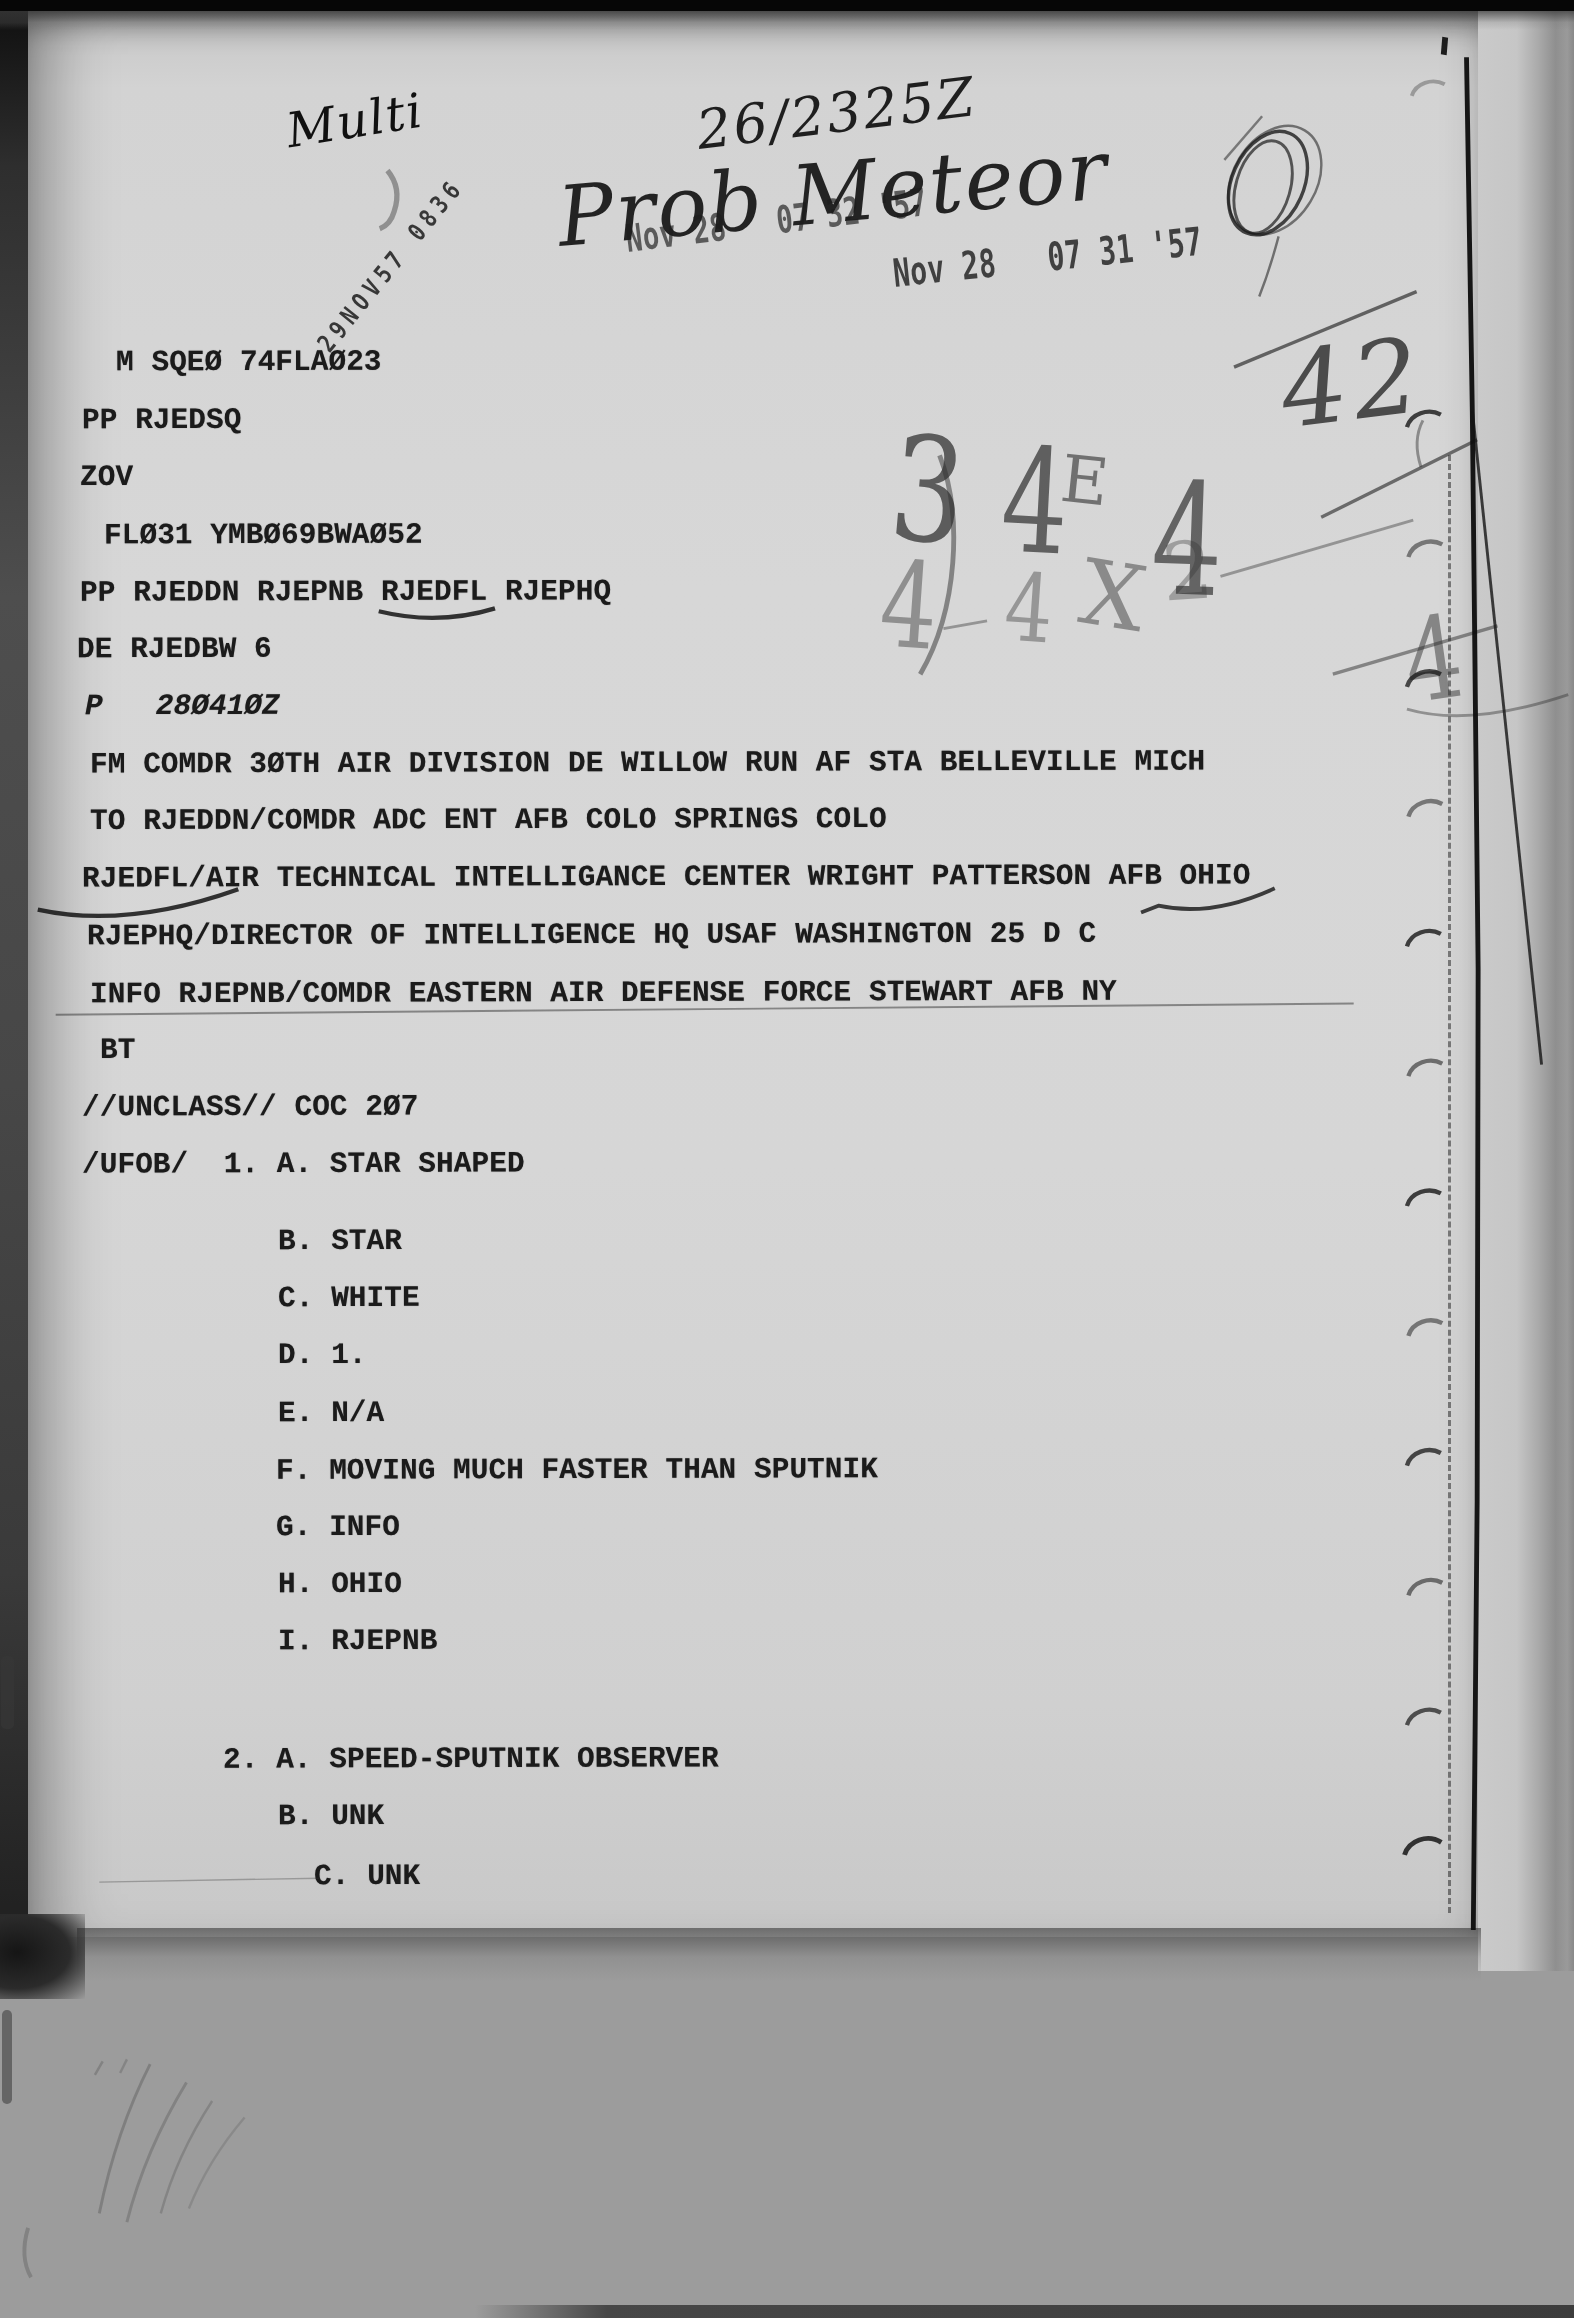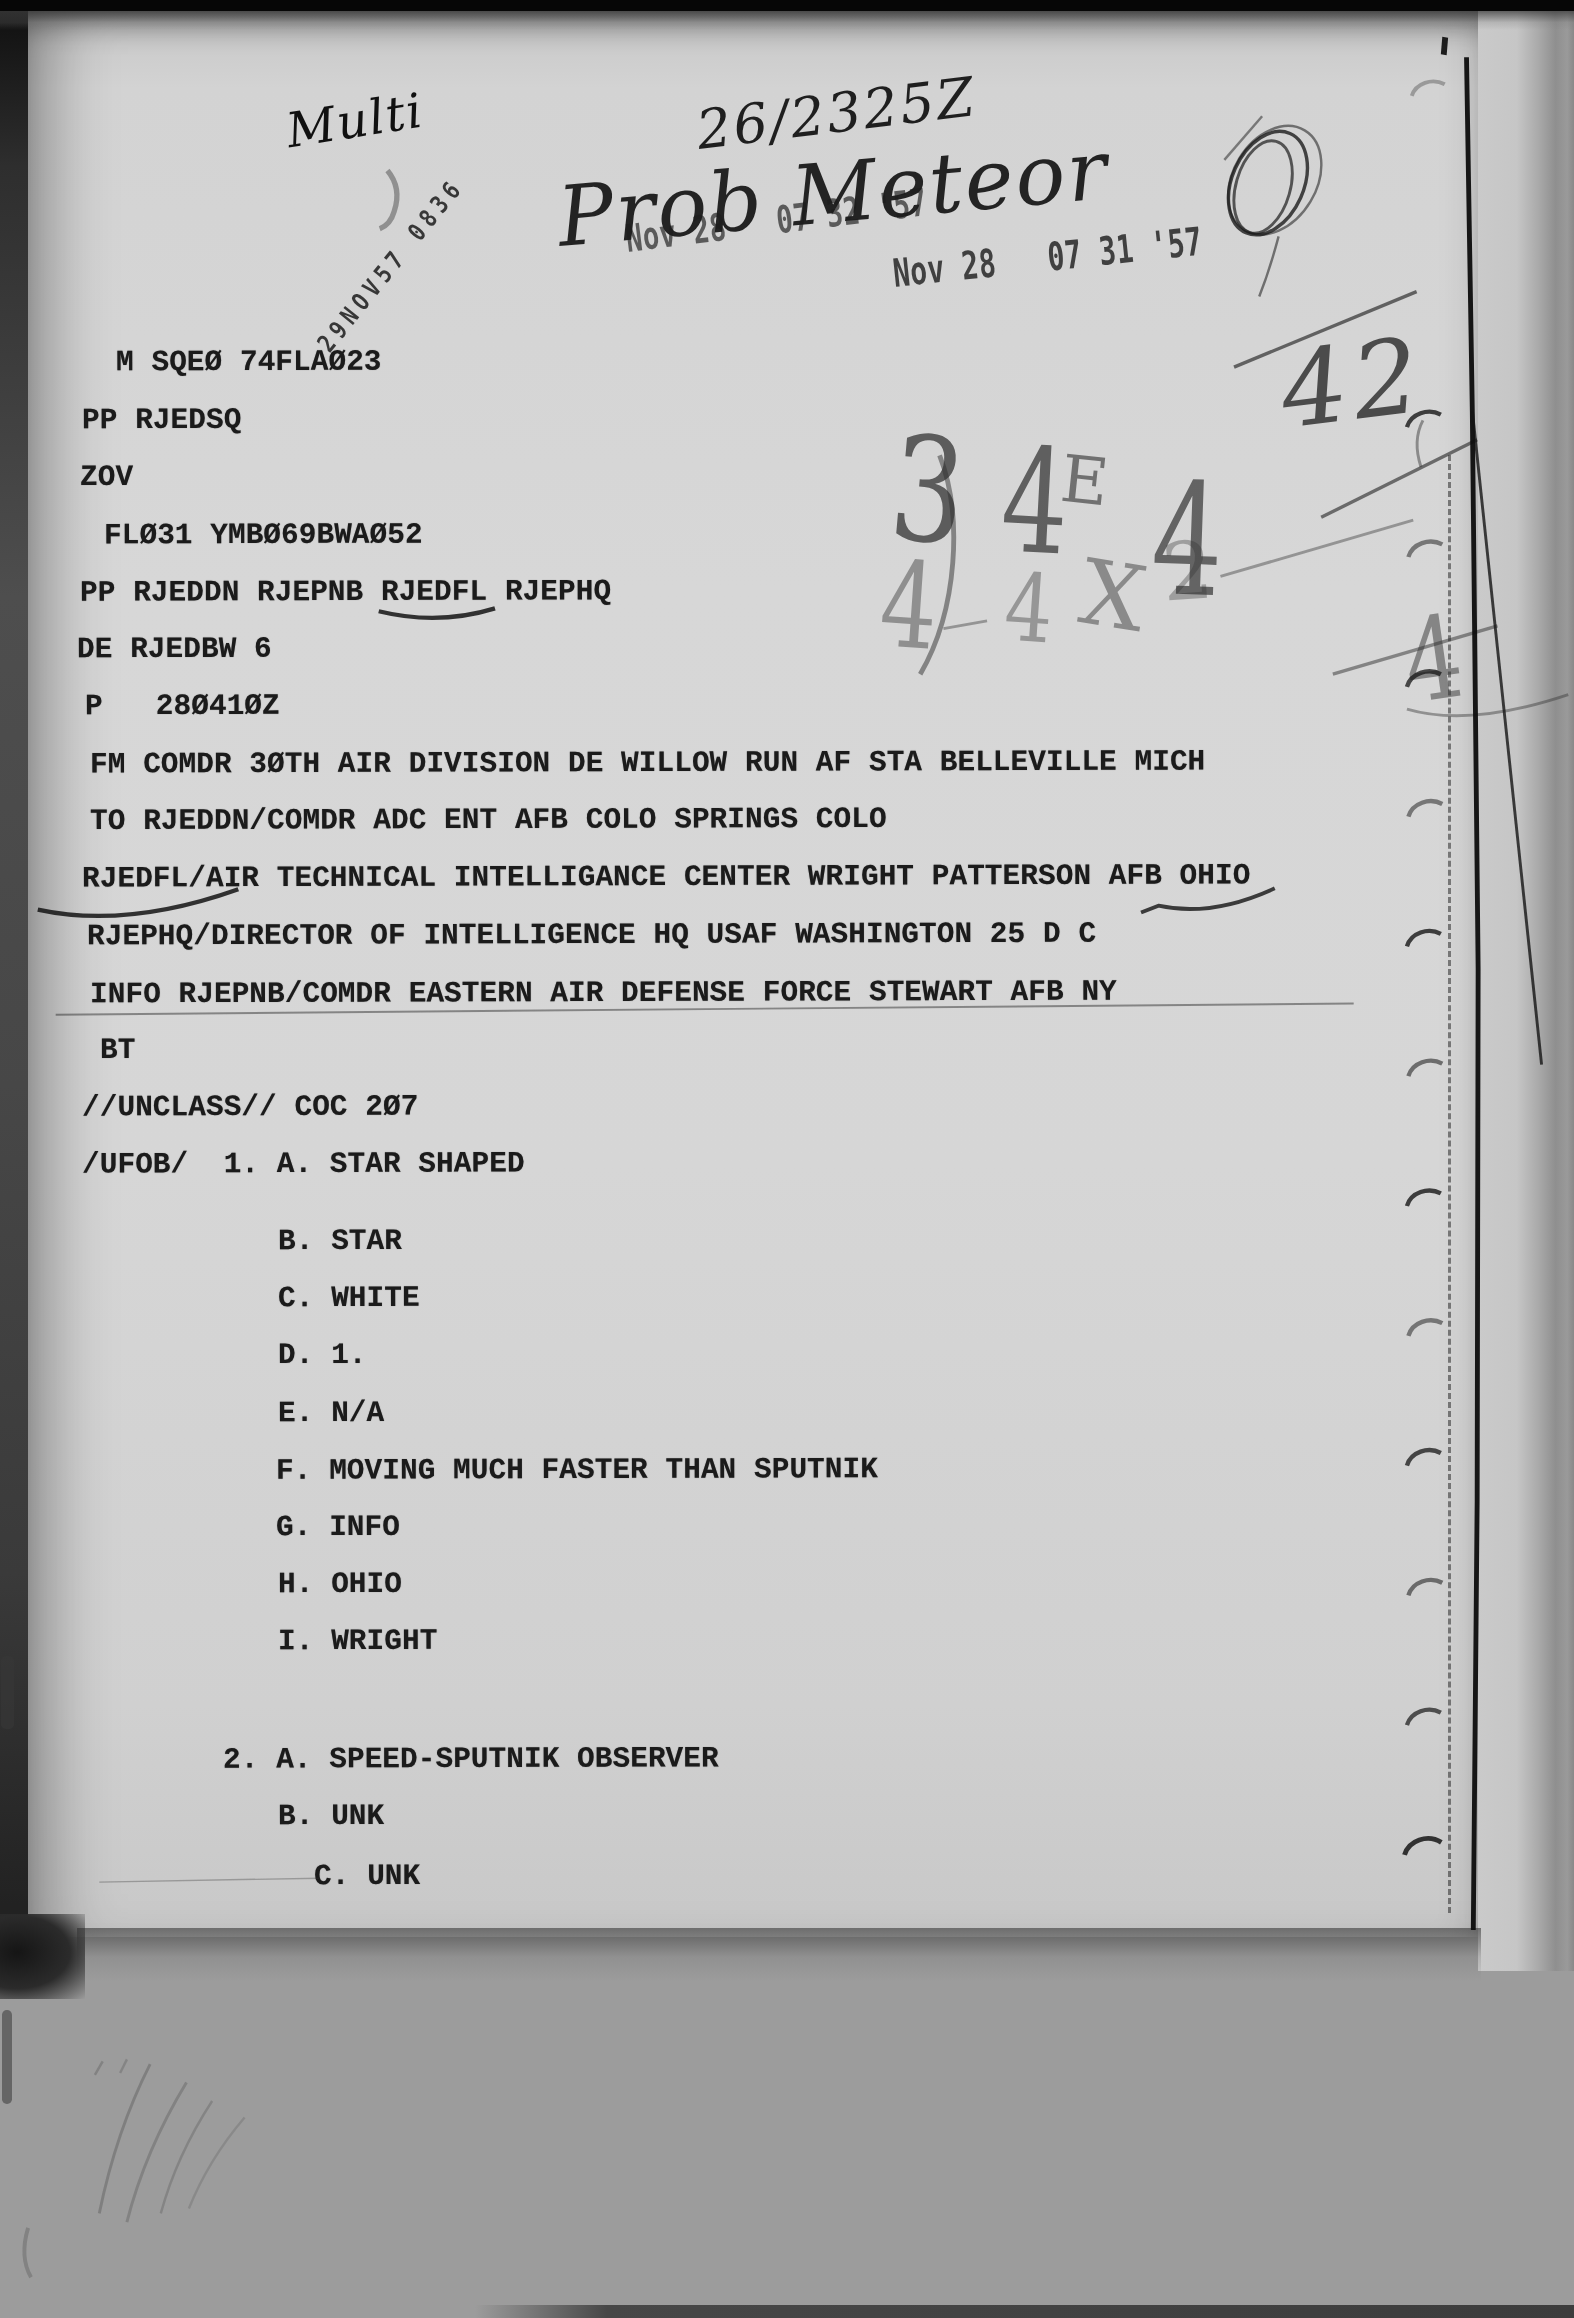--- a/index.html
+++ b/index.html
@@ -55,37 +55,37 @@
   <div class="streak" style="left:1.9px;top:2010px;width:9.7px;height:94px;opacity:.55;"></div>
   <div class="bar-bottom"></div>
   <div class="tickcol"></div>
 
   <div class="tl" style="top:346px;left:116px;">M SQEØ 74FLAØ23</div>
   <div class="tl" style="top:404px;left:82px;">PP RJEDSQ</div>
   <div class="tl" style="top:461px;left:80px;">ZOV</div>
   <div class="tl" style="top:519px;left:104px;">FLØ31 YMBØ69BWAØ52</div>
   <div class="tl" style="top:576px;left:80px;">PP RJEDDN RJEPNB RJEDFL RJEPHQ</div>
   <div class="tl" style="top:633px;left:77px;">DE RJEDBW 6</div>
-  <div class="tl" style="top:690px;left:85px;">P   28Ø41ØZ</div>
+  <div class="tl" style="top:690px;left:85px;font-style:italic;">P   28Ø41ØZ</div>
   <div class="tl" style="top:747px;left:90px;">FM COMDR 3ØTH AIR DIVISION DE WILLOW RUN AF STA BELLEVILLE MICH</div>
   <div class="tl" style="top:804px;left:90px;">TO RJEDDN/COMDR ADC ENT AFB COLO SPRINGS COLO</div>
   <div class="tl" style="top:861px;left:82px;">RJEDFL/AIR TECHNICAL INTELLIGANCE CENTER WRIGHT PATTERSON AFB OHIO</div>
   <div class="tl" style="top:919px;left:87px;">RJEPHQ/DIRECTOR OF INTELLIGENCE HQ USAF WASHINGTON 25 D C</div>
   <div class="tl" style="top:977px;left:90px;">INFO RJEPNB/COMDR EASTERN AIR DEFENSE FORCE STEWART AFB NY</div>
   <div class="tl" style="top:1034px;left:100px;">BT</div>
   <div class="tl" style="top:1091px;left:82px;">//UNCLASS// COC 2Ø7</div>
   <div class="tl" style="top:1148px;left:82px;">/UFOB/  1. A. STAR SHAPED</div>
   <div class="tl" style="top:1225px;left:278px;">B. STAR</div>
   <div class="tl" style="top:1282px;left:278px;">C. WHITE</div>
   <div class="tl" style="top:1339px;left:278px;">D. 1.</div>
   <div class="tl" style="top:1397px;left:278px;">E. N/A</div>
   <div class="tl" style="top:1454px;left:276px;">F. MOVING MUCH FASTER THAN SPUTNIK</div>
   <div class="tl" style="top:1511px;left:276px;">G. INFO</div>
   <div class="tl" style="top:1568px;left:278px;">H. OHIO</div>
-  <div class="tl" style="top:1625px;left:278px;">I. WRIGHT</div>
+  <div class="tl" style="top:1625px;left:278px;">I. RJEPNB</div>
   <div class="tl" style="top:1743px;left:223px;">2. A. SPEED-SPUTNIK OBSERVER</div>
   <div class="tl" style="top:1800px;left:278px;">B. UNK</div>
   <div class="tl" style="top:1860px;left:278px;margin-left:36px;">C. UNK</div>
 
   <div class="hw" style="top:92px;left:286px;font-size:48px;transform:rotate(-9deg);letter-spacing:1.5px;">Multi</div>
   <div class="hw" style="top:82px;left:696px;font-size:54px;transform:rotate(-7deg);letter-spacing:2.4px;opacity:.92;">26/2325Z</div>
   <div class="hw" style="top:145px;left:557px;font-size:83px;transform:rotate(-5deg);letter-spacing:1.9px;opacity:.9;">Prob Meteor</div>
   <div class="hw" style="top:322px;left:1281px;font-size:104px;transform:rotate(-7deg);color:#2d2d2d;opacity:.82;letter-spacing:5.8px;">42</div>
 
   <div class="pencil" style="top:406px;left:882px;font-size:145px;opacity:.72;transform:rotate(5deg) scaleX(.8);">3</div>

